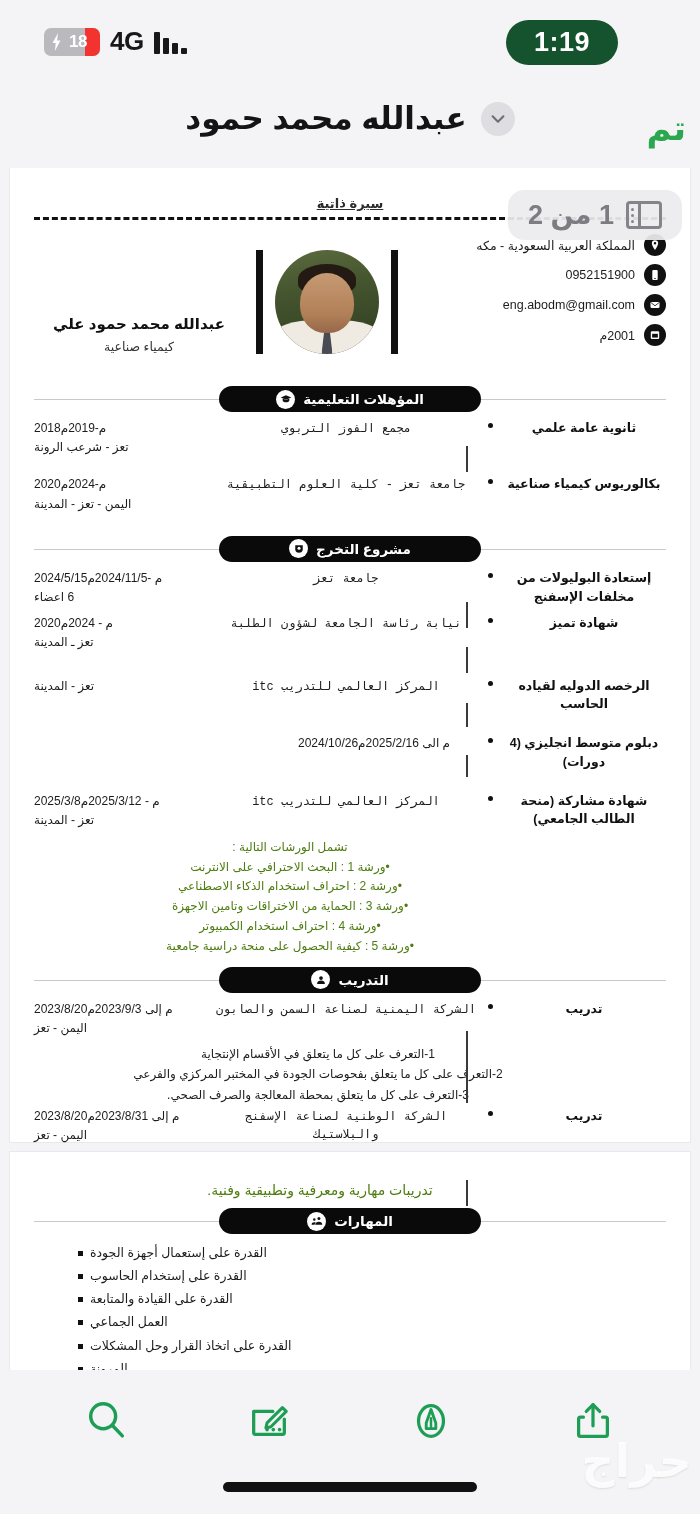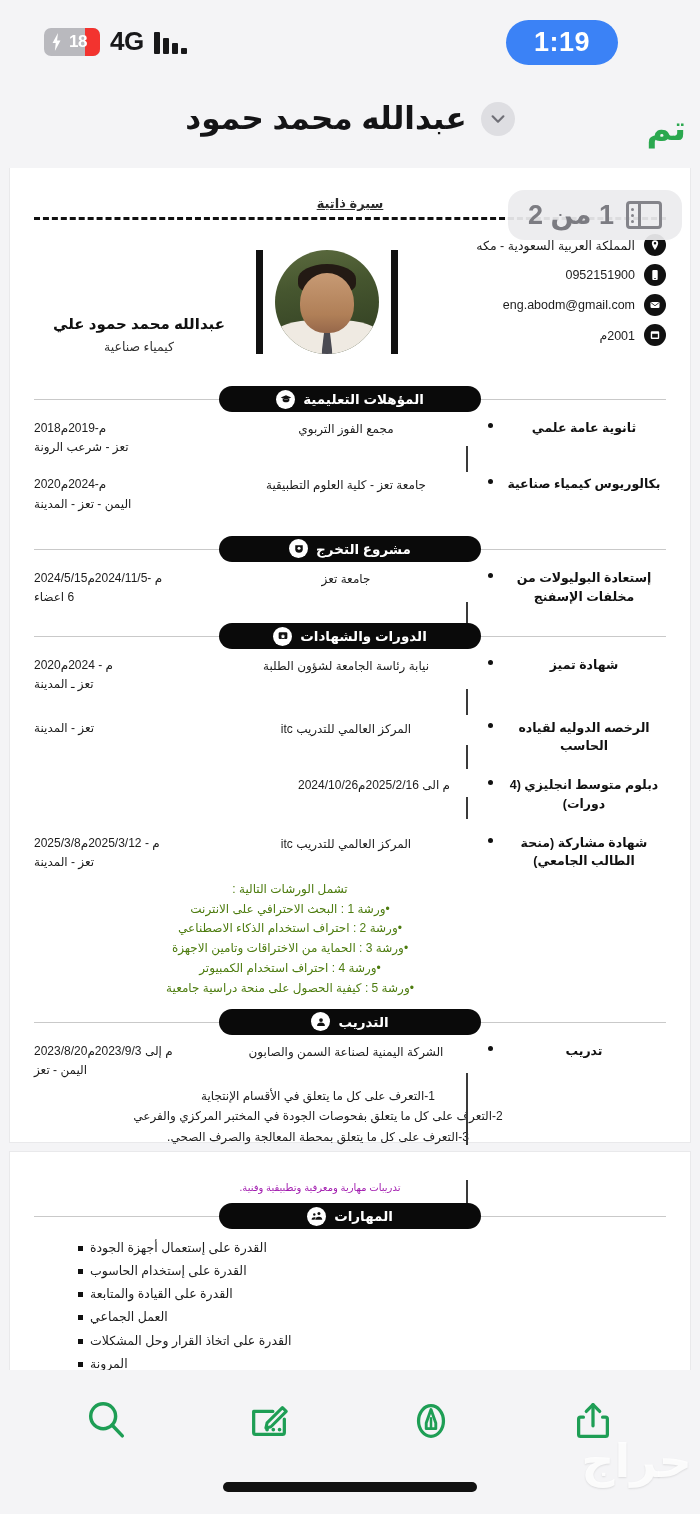--- a/index.html
+++ b/index.html
@@ -51,21 +51,21 @@
   }
   .net-label { font-size: 26px; font-weight: bold; color: #18181a; letter-spacing: -0.5px; }
   .bars { display: flex; align-items: flex-end; gap: 3px; height: 24px; }
   .bars i { display:block; width: 6px; background: #18181a; border-radius: 1px; }
   .bars i:nth-child(1){ height: 22px; }
   .bars i:nth-child(2){ height: 16px; }
   .bars i:nth-child(3){ height: 11px; }
   .bars i:nth-child(4){ height: 6px; }
   .clock-pill {
     position: absolute; right: 82px; top: 20px;
-    background: #3b82f6; color: #fff;
+    background: #14532d; color: #fff;
     font-size: 27px; font-weight: bold;
     padding: 7px 28px; border-radius: 24px;
     letter-spacing: 0.5px;
   }
 
   
   .navbar {
     position: absolute; top: 88px; left: 0; right: 0; height: 80px;
   }
   .nav-done {
@@ -200,36 +200,36 @@
   
   .entry {
     display: flex; direction: rtl; padding: 7px 0 0 0; position: relative;
   }
   .e-title {
     width: 164px; text-align: center; font-size: 12.5px; font-weight: bold; color:#111;
     line-height: 1.5;
   }
   .e-bullet { width: 24px; display:flex; justify-content:center; padding-top: 4px; }
   .e-bullet .dot { width: 5px; height: 5px; background:#111; border-radius:50%; }
-  .e-mid { flex: 1; font-size: 12px; color:#1c1c1c; text-align:center; padding-top: 1px; line-height: 1.5; }
+  .e-mid { flex: 1; font-size: 12px; color:#1c1c1c; text-align:center; padding-top: 1px; line-height: 1.5; font-family: Liberation Mono, monospace; }
   .e-right { width: 180px; text-align: left; direction: ltr; font-size: 12px; color:#1c1c1c; line-height: 1.6; }
   .e-right .sub { text-align: left; direction: rtl; }
 
   .vline { position:absolute; width: 2px; background: #3a3a3a; }
 
   .workshops {
     direction: rtl; text-align: center; font-size: 12px; color:#4d7c0f;
     line-height: 1.65; padding: 8px 0 4px 0; margin-right: 120px;
   }
   .train-notes {
     direction: rtl; text-align: center; font-size: 12px; color:#1c1c1c;
     line-height: 1.7; padding: 6px 0 2px 0; margin-right: 64px;
   }
   .skills-intro {
-    direction: rtl; text-align: center; font-size: 10px; color:#a21caf;
+    direction: rtl; text-align: center; font-size: 14px; color:#4d7c0f;
     padding-bottom: 10px; margin-right: 60px;
   }
   .skills-list {
     direction: rtl; list-style: none; padding-top: 8px;
   }
   .skills-list li {
     font-size: 12.5px; color:#1c1c1c; line-height: 1.85;
     text-align: left; direction: rtl; padding-left: 56px;
     position: relative;
   }
@@ -431,32 +431,20 @@
               <span class="dot"></span>
             </div>
           <div class="e-mid">جامعة تعز</div>
           <div class="e-right">
             <div>2024/5/15م -2024/11/5م</div>
             <div class="sub">6 اعضاء</div>
           </div>
         </div>
       </div>
 
-      <div class="sec" style="margin-top:16px;">
-        <span class="rule"></span>
-        <span class="pill">
-          <span class="lbl">الدورات والشهادات</span>
-          <span class="sec-badge">
-            <svg viewBox="0 0 16 16">
-                <rect x="2.2" y="3" width="11.6" height="9" rx="1.6"></rect>
-                <path d="M8 5.2 l1 2 2.2.3 -1.6 1.5 .4 2.2 -2-1 -2 1 .4-2.2 -1.6-1.5 2.2-.3z" fill="#fff"></path>
-              </svg>
-          </span>
-        </span>
-      </div>
       <div style="position:relative;">
         <div class="vline" style="right:198px; top:40px; height:26px;"></div>
         <div class="vline" style="right:198px; top:96px; height:24px;"></div>
         <div class="vline" style="right:198px; top:148px; height:22px;"></div>
         <div class="entry">
           <div class="e-title">شهادة تميز</div>
           <div class="e-bullet">
               <span class="dot"></span>
             </div>
           <div class="e-mid">نيابة رئاسة الجامعة لشؤون الطلبة</div>

